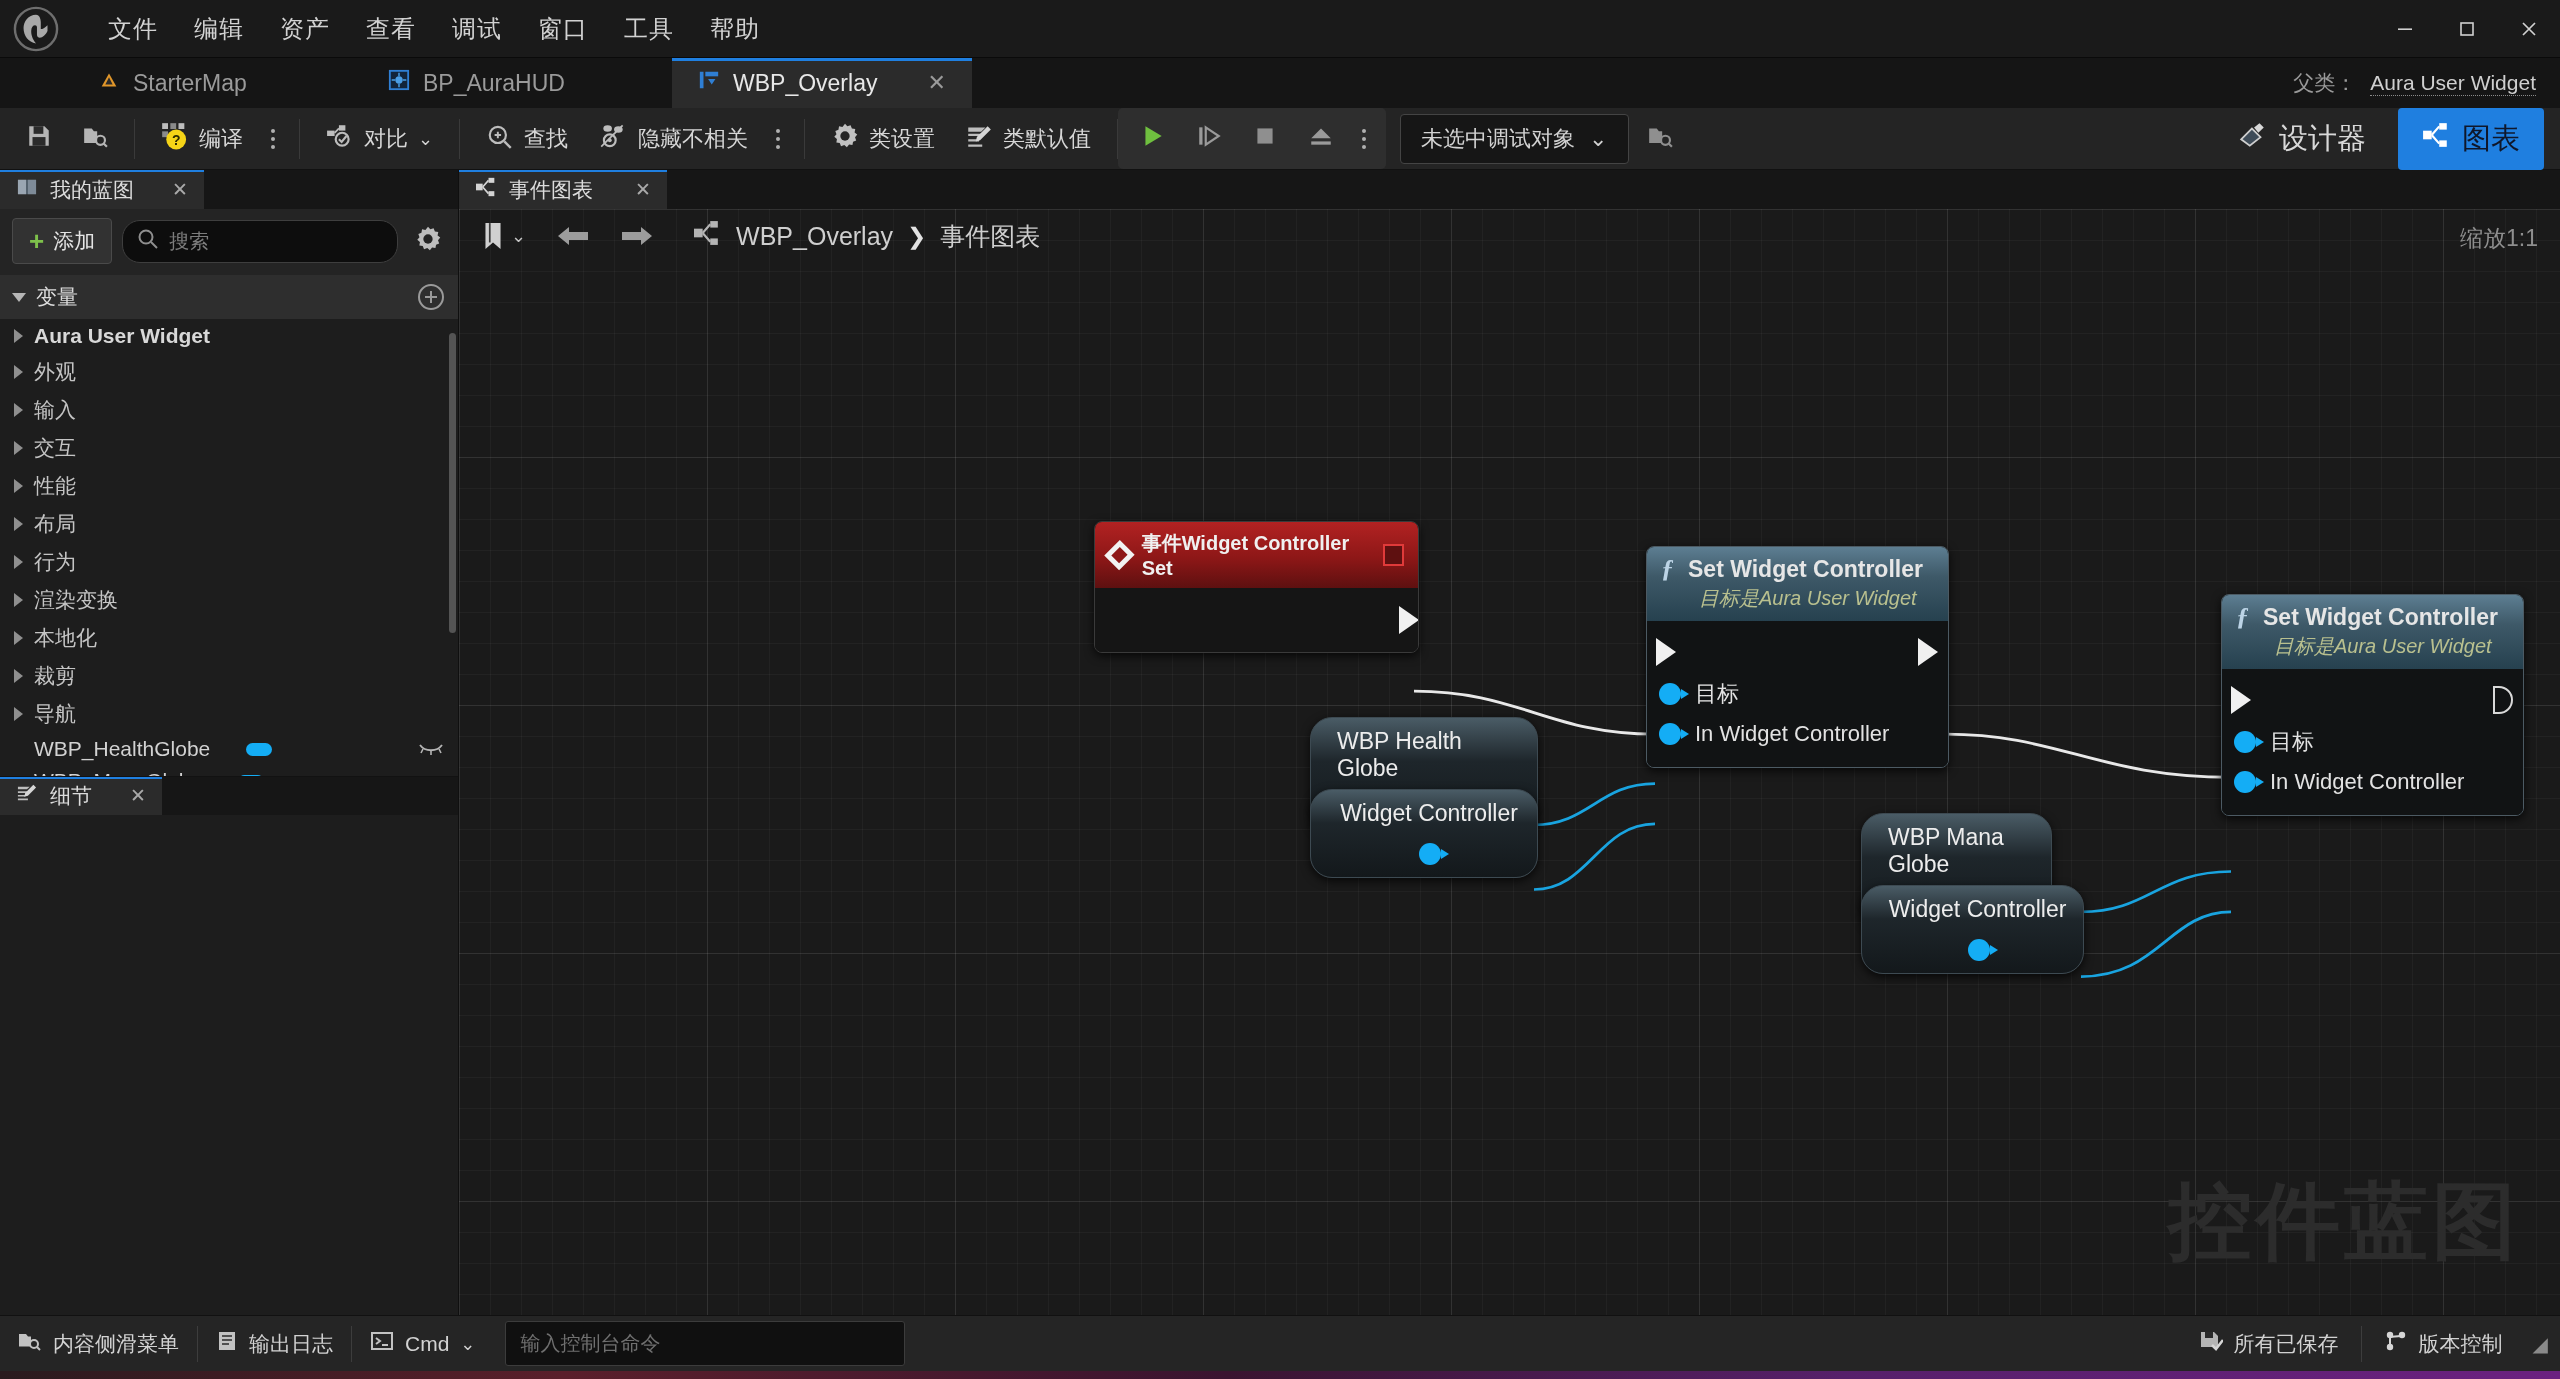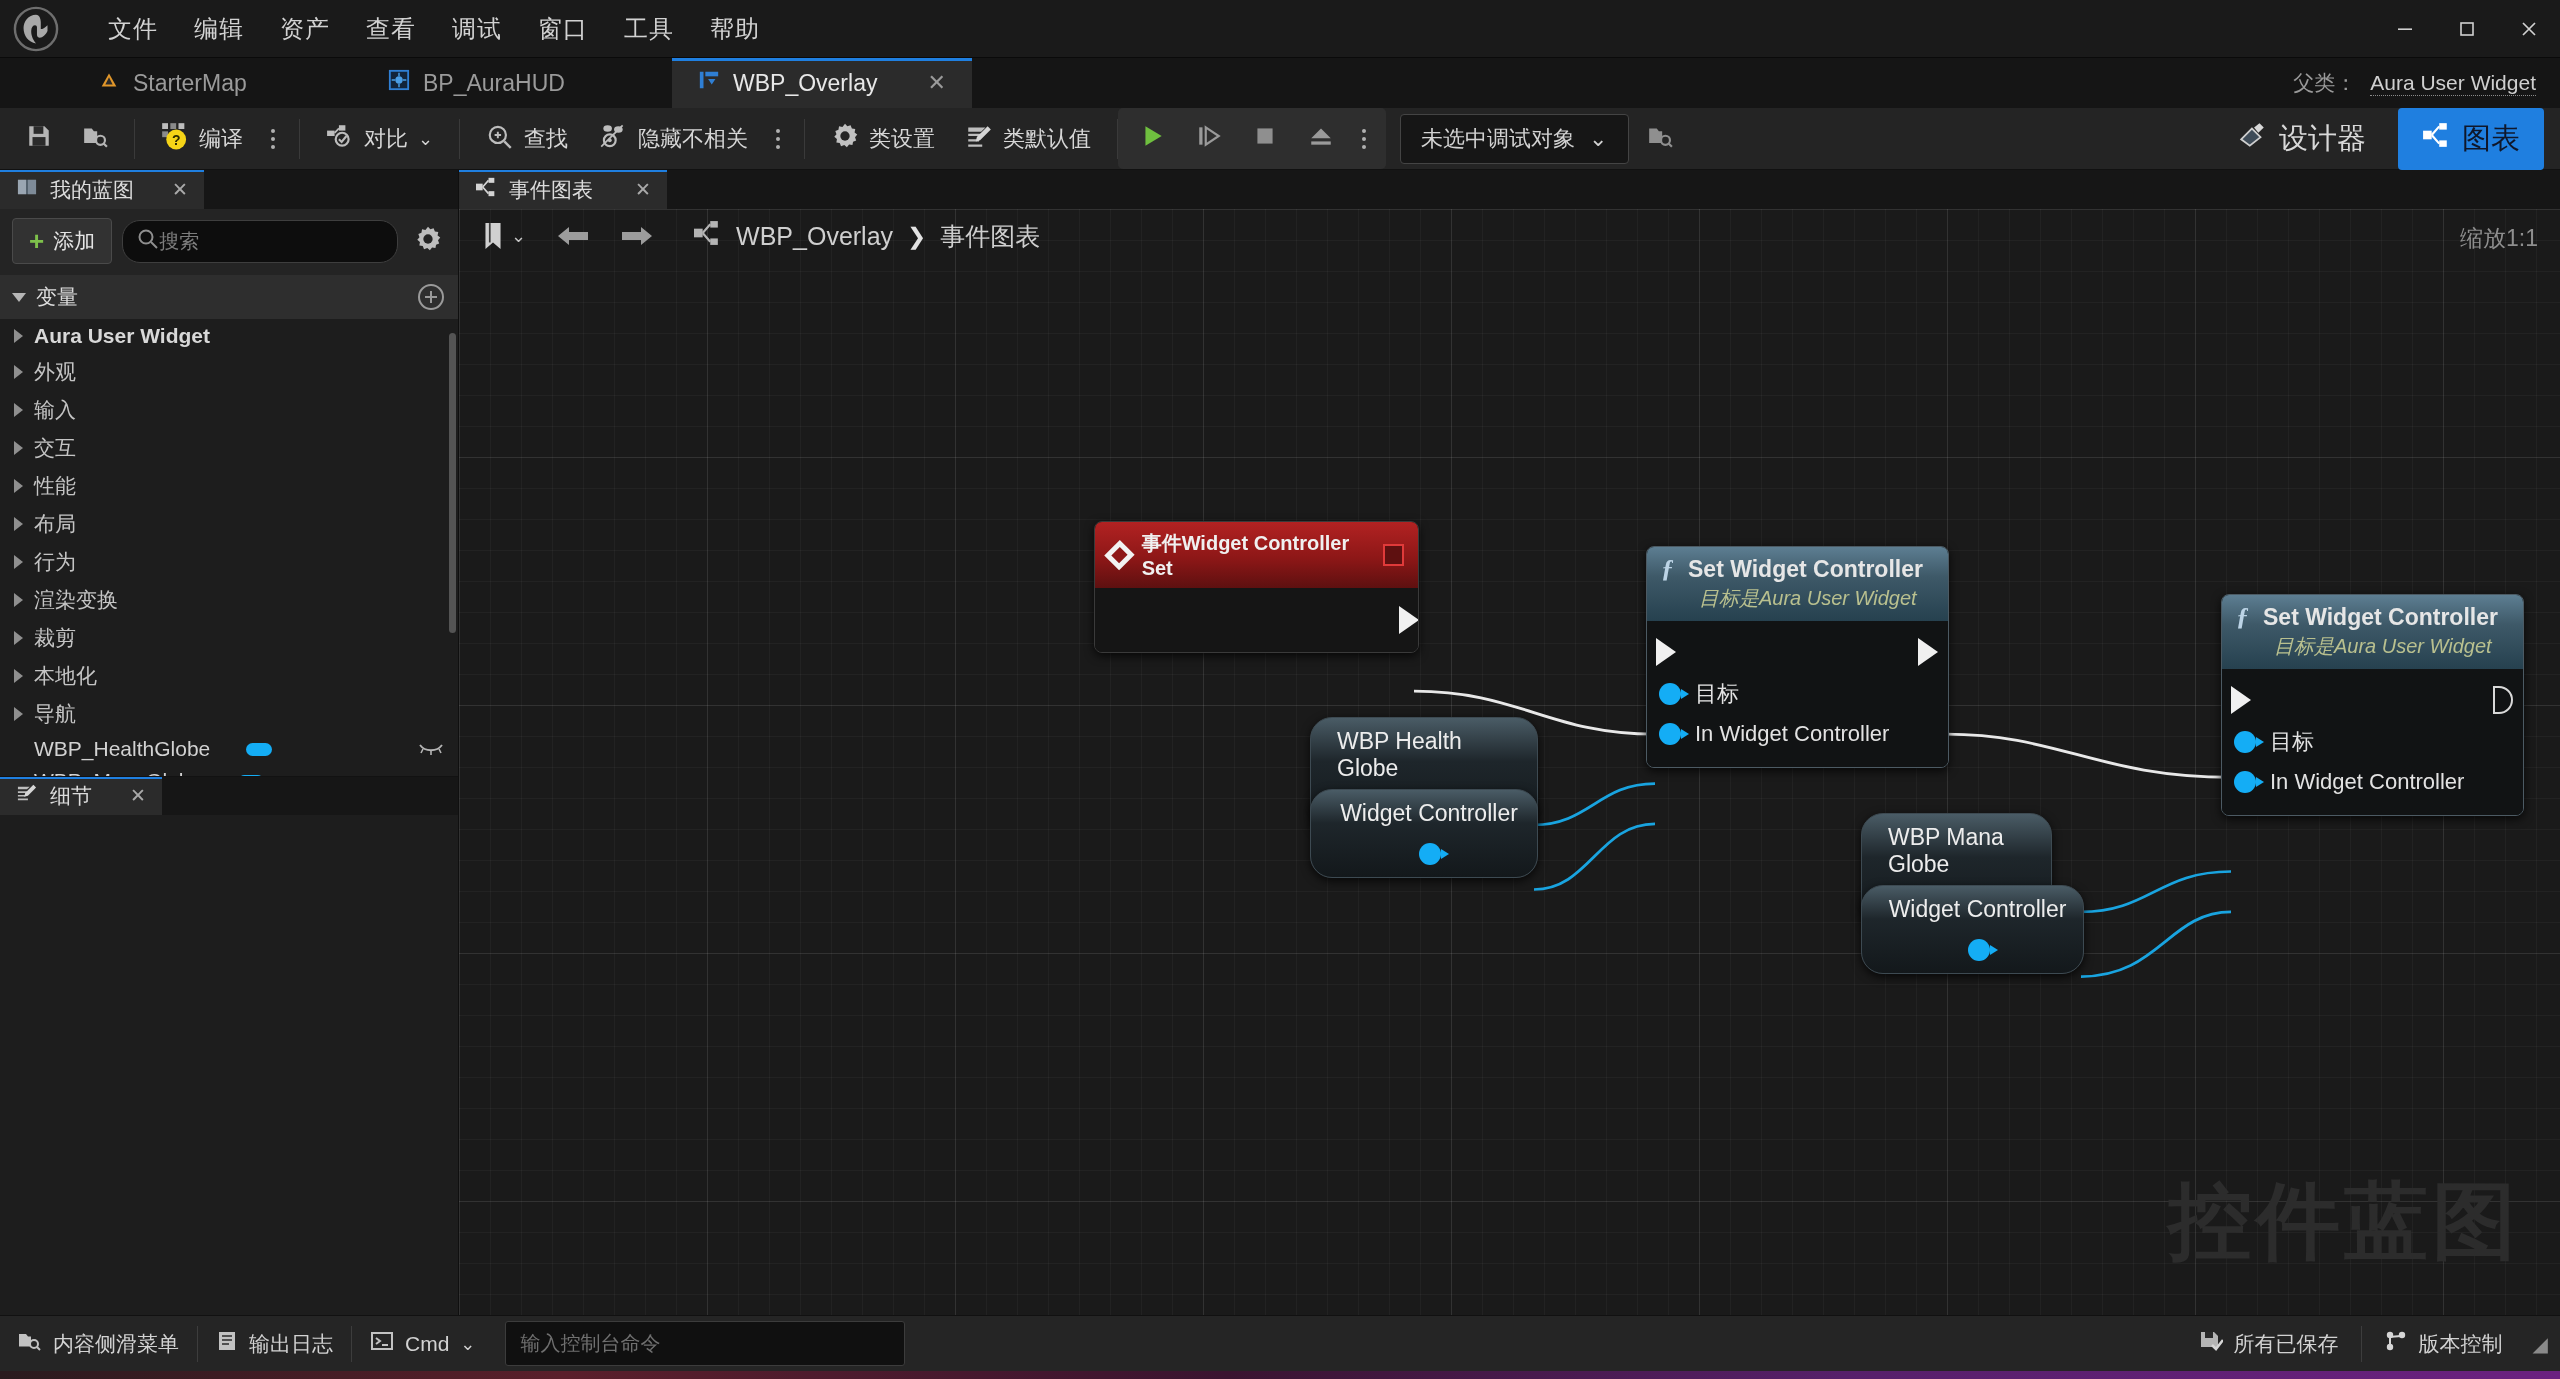--- a/index.html
+++ b/index.html
@@ -91,21 +91,21 @@
   .panel-tab .pt-close{ margin-left: 26px; font-size: 19px; color:#a9a9a9;}
   .mb-toolrow {
     display:flex; align-items:center; gap:10px; padding: 9px 12px 11px 12px; background:#242424;
   }
   .add-btn {
     display:flex; align-items:center; gap:9px; background:#323232; border:1px solid #4a4a4a;
     border-radius:4px; padding:8px 16px; font-size:21px; color:#e4e4e4;
   }
   .add-plus { color:#7ec14b; font-size:26px; line-height:0.8; font-weight:bold;}
   .search-box {
-    flex:1; display:flex; align-items:center; gap:0; background:#0d0d0d;
+    flex:1; display:flex; align-items:center; gap:10px; background:#0d0d0d;
     border:1px solid #3e3e3e; border-radius:18px; padding:7px 14px; font-size:20px; color:#7d7d7d;
   }
   .gear-ic { padding: 4px 4px 4px 6px; }
   .tree { flex:1; overflow:hidden; position:relative; }
   .cat-row {
     display:flex; align-items:center; justify-content:space-between;
     background:#2e2e2e; padding: 8px 14px 8px 12px; font-size:21px; color:#dcdcdc;
   }
   .cat-row .cat-left{ display:flex; align-items:center; gap:10px;}
   .tri-down { width:0;height:0;border-left:7px solid transparent;border-right:7px solid transparent;border-top:9px solid #b6b6b6; }
@@ -570,25 +570,25 @@
         <div class="tree-row">
           <span class="tri-right"></span>
           <span>行为</span>
         </div>
         <div class="tree-row">
           <span class="tri-right"></span>
           <span>渲染变换</span>
         </div>
         <div class="tree-row">
           <span class="tri-right"></span>
+          <span>本地化</span>
+        </div>
+        <div class="tree-row">
+          <span class="tri-right"></span>
           <span>裁剪</span>
-        </div>
-        <div class="tree-row">
-          <span class="tri-right"></span>
-          <span>本地化</span>
         </div>
         <div class="tree-row">
           <span class="tri-right"></span>
           <span>导航</span>
         </div>
 
         <div class="var-row">
           <span class="var-name">WBP_HealthGlobe</span>
           <span class="var-pill"></span>
           <span class="eye-closed">

